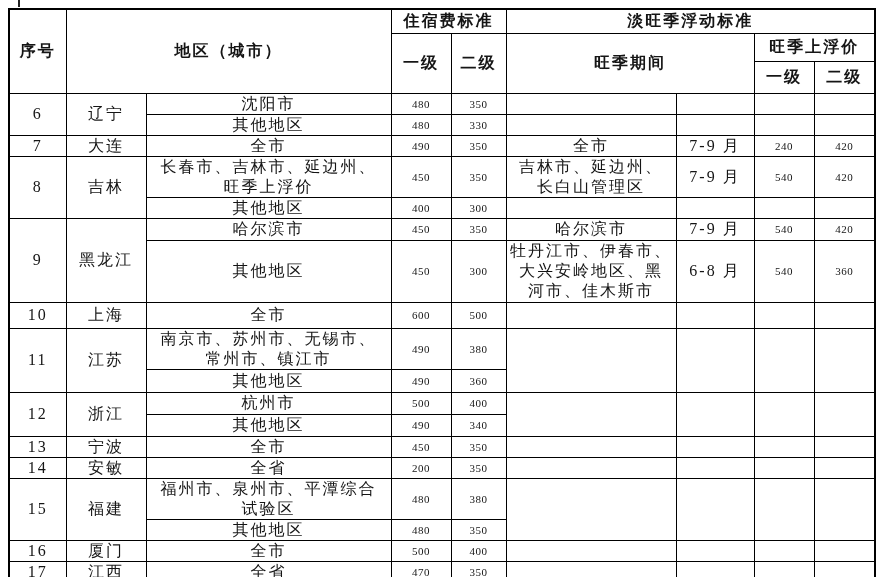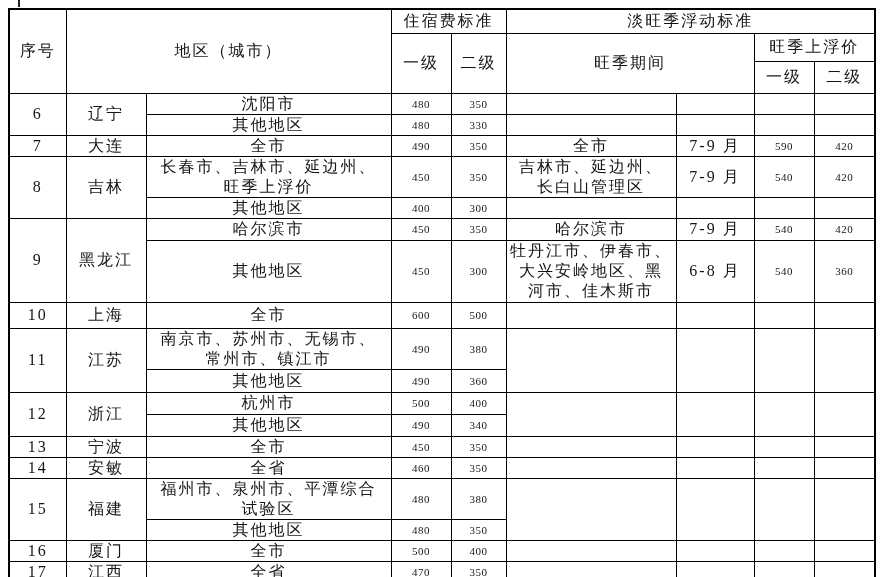--- a/index.html
+++ b/index.html
@@ -12,21 +12,21 @@
     position:absolute;left:8px;top:8px;width:866px;
     border-collapse:collapse;table-layout:fixed;
     border:2px solid #000;
   }
   th,td{
     border:1px solid #000;
     text-align:center;vertical-align:middle;
     padding:0 2px;font-weight:normal;
     font-size:16px;overflow:hidden;
   }
-  th{letter-spacing:2px;}
+  th{letter-spacing:2px;font-weight:bold;}
   td.cjk{letter-spacing:2px;white-space:pre-line;line-height:1.25;}
   td.num{letter-spacing:0.5px;font-size:11px;font-family:"Liberation Serif",serif;}
 </style>
 </head>
 <body>
 
 <div class="artifact"></div>
 
 <table>
   <colgroup>
@@ -80,21 +80,21 @@
         <td class="cjk"></td>
       </tr>
       <tr style="height: 21px;">
         <td class="cjk">7</td>
         <td class="cjk">大连</td>
         <td class="cjk">全市</td>
         <td class="num">490</td>
         <td class="num">350</td>
         <td class="cjk">全市</td>
         <td class="cjk">7-9 月</td>
-        <td class="num">590</td>
+        <td class="num">240</td>
         <td class="num">420</td>
       </tr>
       <tr style="height: 40px;">
         <td rowspan="2" class="cjk">8</td>
         <td rowspan="2" class="cjk">吉林</td>
         <td class="cjk">长春市、吉林市、延边州、
 旺季上浮价</td>
         <td class="num">450</td>
         <td class="num">350</td>
         <td class="cjk">吉林市、延边州、
@@ -186,21 +186,21 @@
         <td class="num">350</td>
         <td class="cjk"></td>
         <td class="cjk"></td>
         <td class="cjk"></td>
         <td class="cjk"></td>
       </tr>
       <tr style="height: 19px; margin-top: 44px;">
         <td class="cjk">14</td>
         <td class="cjk">安敏</td>
         <td class="cjk">全省</td>
-        <td class="num">460</td>
+        <td class="num">200</td>
         <td class="num">350</td>
         <td class="cjk"></td>
         <td class="cjk"></td>
         <td class="cjk"></td>
         <td class="cjk"></td>
       </tr>
       <tr style="height: 40px;">
         <td rowspan="2" class="cjk">15</td>
         <td rowspan="2" class="cjk">福建</td>
         <td class="cjk">福州市、泉州市、平潭综合

